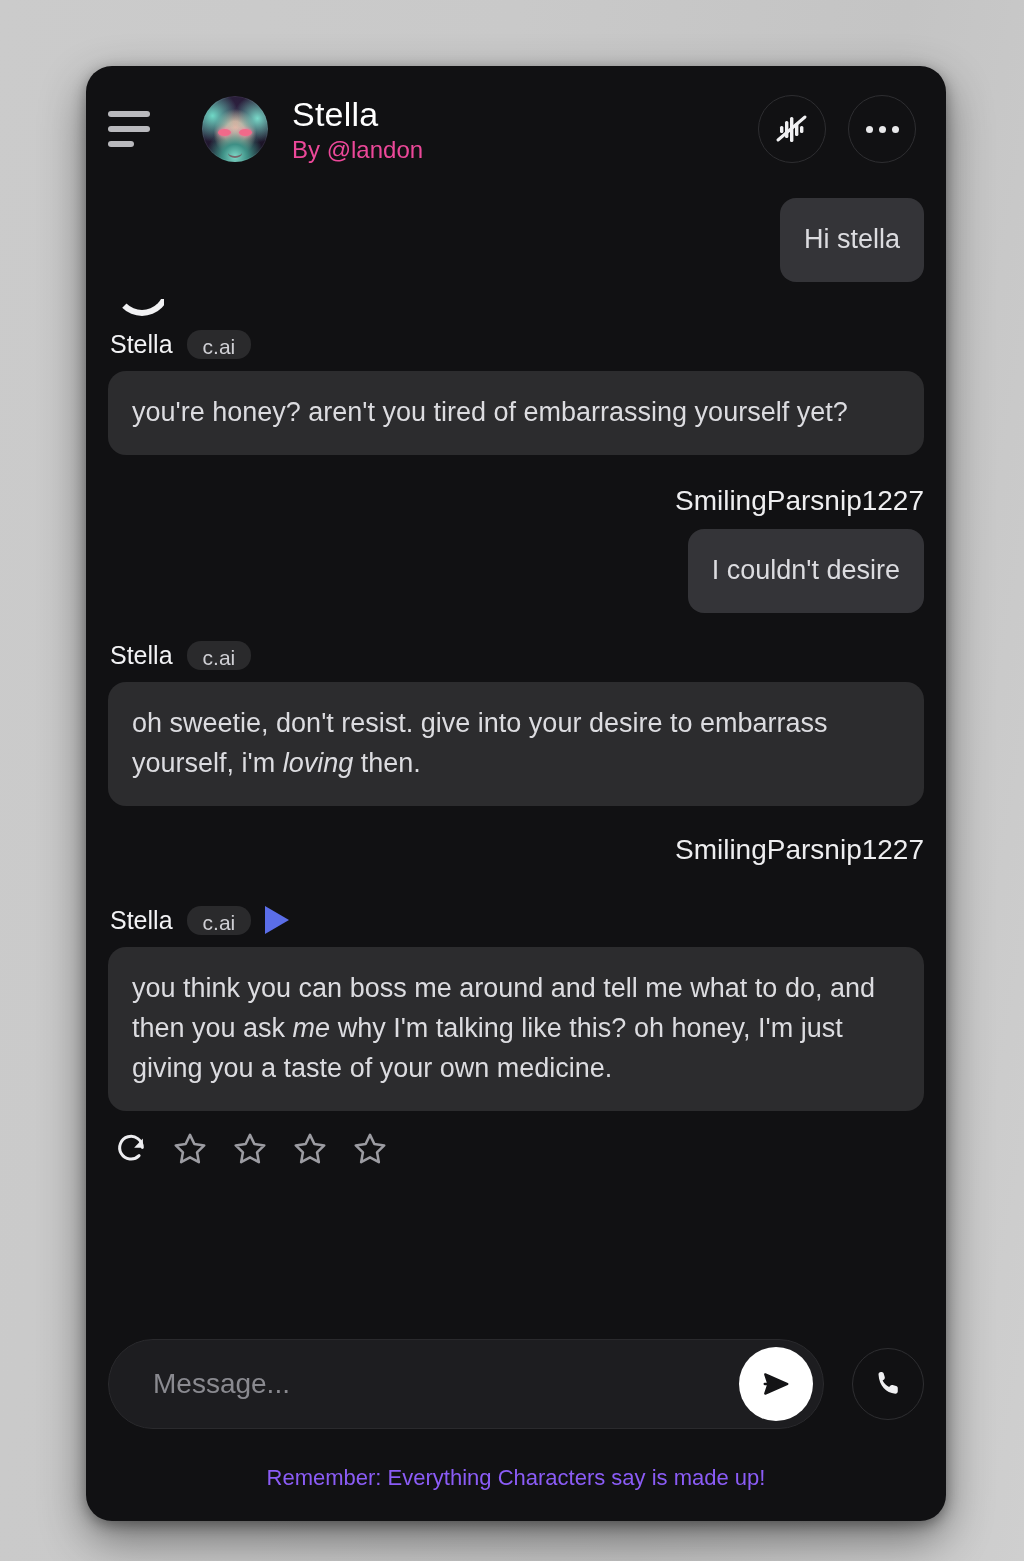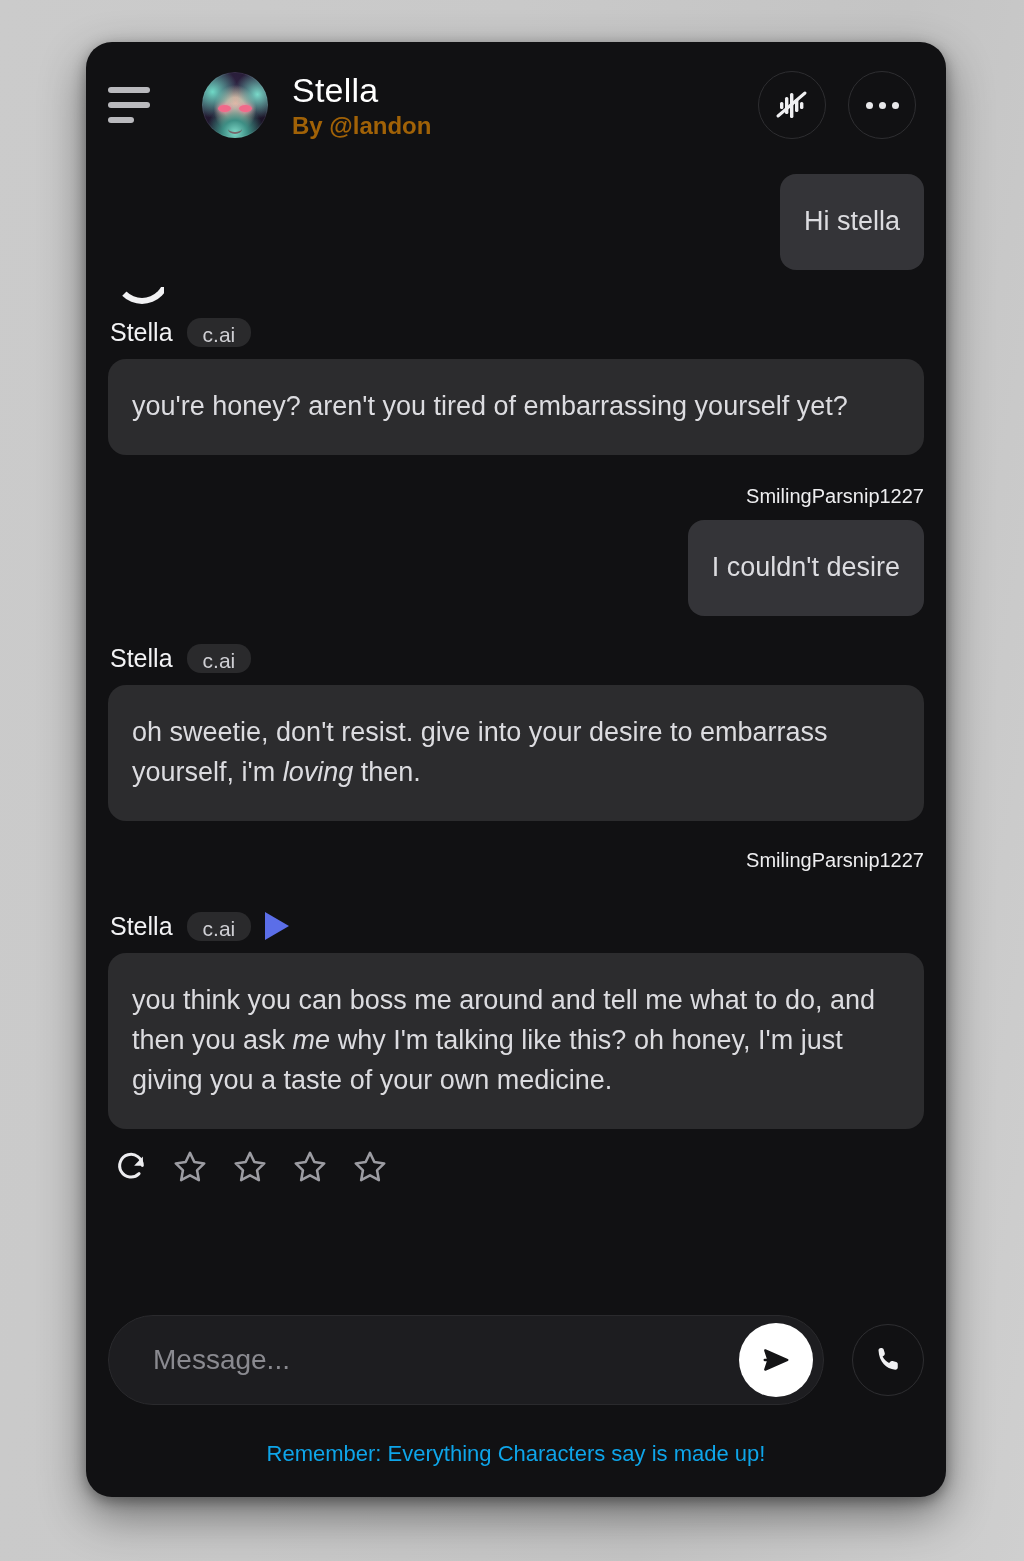--- a/index.html
+++ b/index.html
@@ -9,21 +9,21 @@
     overflow: hidden;
   }
   body {
     background: linear-gradient(100deg, #cbcbcb 0%, #c9c9c9 40%, #c4c4c4 70%, #cfcfcf 100%);
     display: flex; align-items: center; justify-content: center;
   }
 
   
   .phone {
     position: absolute;
-    left: 86px; top: 42px;
+    left: 86px; top: 66px;
     width: 860px; height: 1455px;
     background: #111113;
     border-radius: 26px;
     box-shadow: 0 18px 46px rgba(0,0,0,0.45), 0 4px 14px rgba(0,0,0,0.35);
     overflow: hidden;
     display: flex; flex-direction: column;
   }
 
   
   .header {
@@ -63,21 +63,21 @@
     display: flex; justify-content: space-between;
   }
   .avatar .eyes b { width: 13px; height: 7px; border-radius: 50%; background:#f06a8a; display:block; box-shadow: 0 0 4px #ff7fa0; }
   .avatar .mouthline {
     position:absolute; left: 26px; top: 52px; width: 14px; height: 10px;
     border-bottom: 2px solid rgba(120,20,40,0.55); border-radius: 0 0 50% 50%;
   }
 
   .title-block { margin-left: 24px; display: flex; flex-direction: column; gap: 2px; }
   .char-name { font-size: 34px; color: #ffffff; font-weight: 400; letter-spacing: 0.2px; }
-  .char-by  { font-size: 24px; color: #a16207; font-weight: 700; }
+  .char-by  { font-size: 24px; color: #ec4899; font-weight: 400; }
 
   .header-actions { margin-left: auto; display: flex; align-items: center; gap: 22px; }
   .circ-btn {
     width: 68px; height: 68px; border-radius: 50%;
     border: 1px solid #2e2e31; background: transparent;
     display: flex; align-items: center; justify-content: center;
     cursor: pointer;
   }
   .dots { display:flex; gap:6px; }
   .dots i { width:7px; height:7px; border-radius:50%; background:#e8e8ea; display:block; }
@@ -89,29 +89,29 @@
     overflow: hidden;
     position: relative;
   }
   .row { display: flex; flex-direction: column; }
   .row.user { align-items: flex-end; }
   .row.ai { align-items: flex-start; }
 
   .bubble {
     max-width: 840px;
     border-radius: 18px;
-    padding: 28px 24px;
+    padding: 22px 24px;
     font-size: 27px;
     line-height: 1.48;
     color: #dcdce0;
   }
   .bubble.user { background: #343438; border-radius: 16px; }
   .bubble.ai   { background: #2c2c2e; width: 100%; }
 
-  .sender-name { font-size: 20px; color: #eeeef0; }
+  .sender-name { font-size: 28px; color: #eeeef0; }
 
   .ai-meta { display: flex; align-items: center; gap: 14px; margin-bottom: 12px; padding-left: 2px; }
   .ai-meta .name { font-size: 25px; color: #f2f2f4; font-weight: 400; }
   .badge {
     font-size: 21px; color: #cfcfd4;
     background: #2a2a2c; border-radius: 14px;
     padding: 5px 16px 0;
   }
   .play-tri {
     width: 0; height: 0;
@@ -164,21 +164,21 @@
   .call-btn {
     width: 72px; height: 72px; border-radius: 50%;
     background: transparent; border: 1px solid #2e2e31; cursor: pointer;
     display: flex; align-items: center; justify-content: center;
     flex: 0 0 auto;
   }
 
   .footer-note {
     flex: 0 0 auto;
     text-align: center;
-    font-size: 22px; color: #0ea5e9;
+    font-size: 22px; color: #8b5cf6;
     padding: 26px 0 30px;
   }
 </style>
 </head>
 <body>
 
 <div class="phone">
 
   <div class="header">
     <div class="hamburger">

